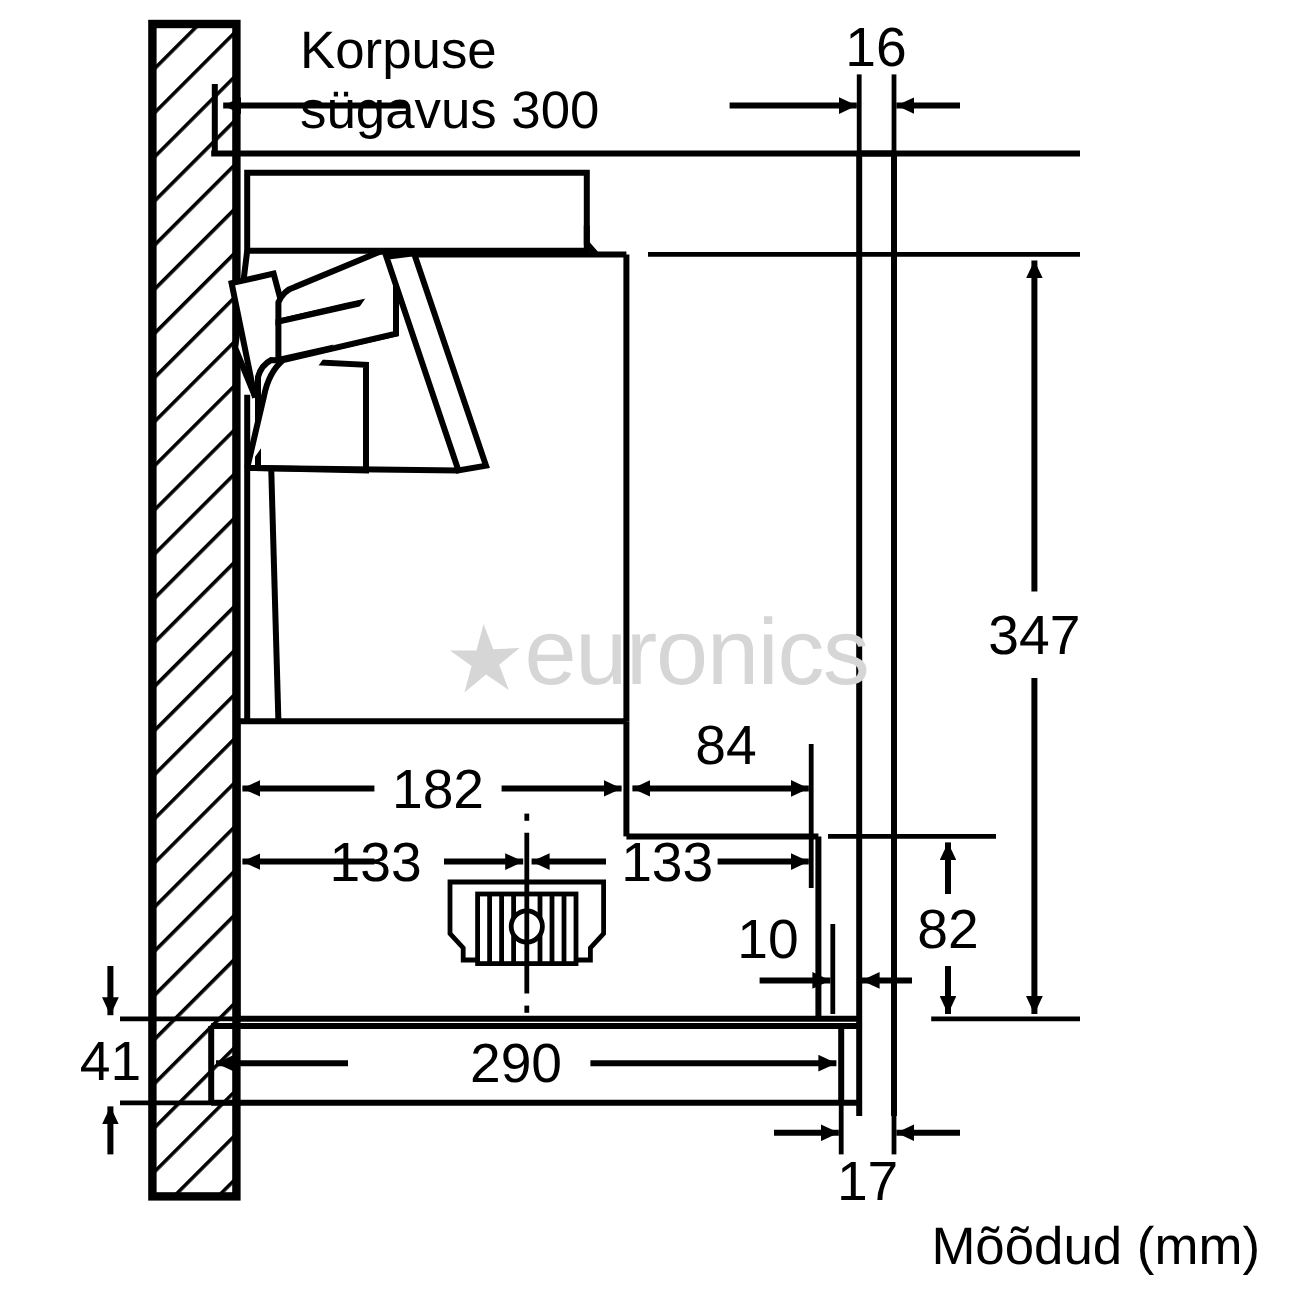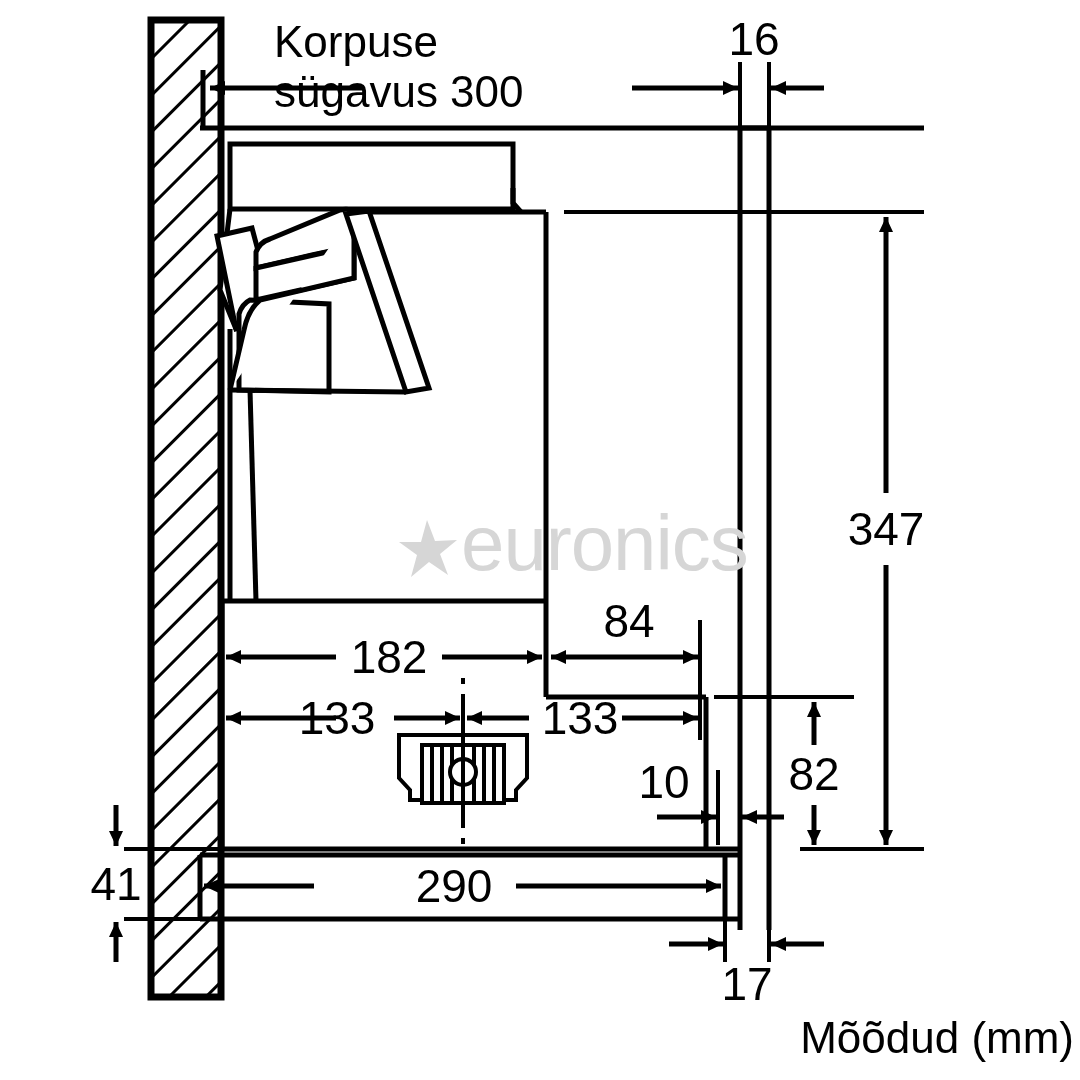--- a/index.html
+++ b/index.html
@@ -11,21 +11,20 @@
     width: 1080px;
     height: 1080px;
     font-family: "Liberation Sans", sans-serif;
     overflow: hidden;
   }
   #drawing-root {
     position: relative;
     width: 1000px;
     height: 1080px;
     background: #ffffff;
-    margin-left: 24px;
   }
   svg#technical-drawing {
     display: block;
     width: 1080px;
     height: 1080px;
   }
   .dim-text {
     font-family: "Liberation Sans", sans-serif;
     font-size: 46px;
     fill: #000000;

